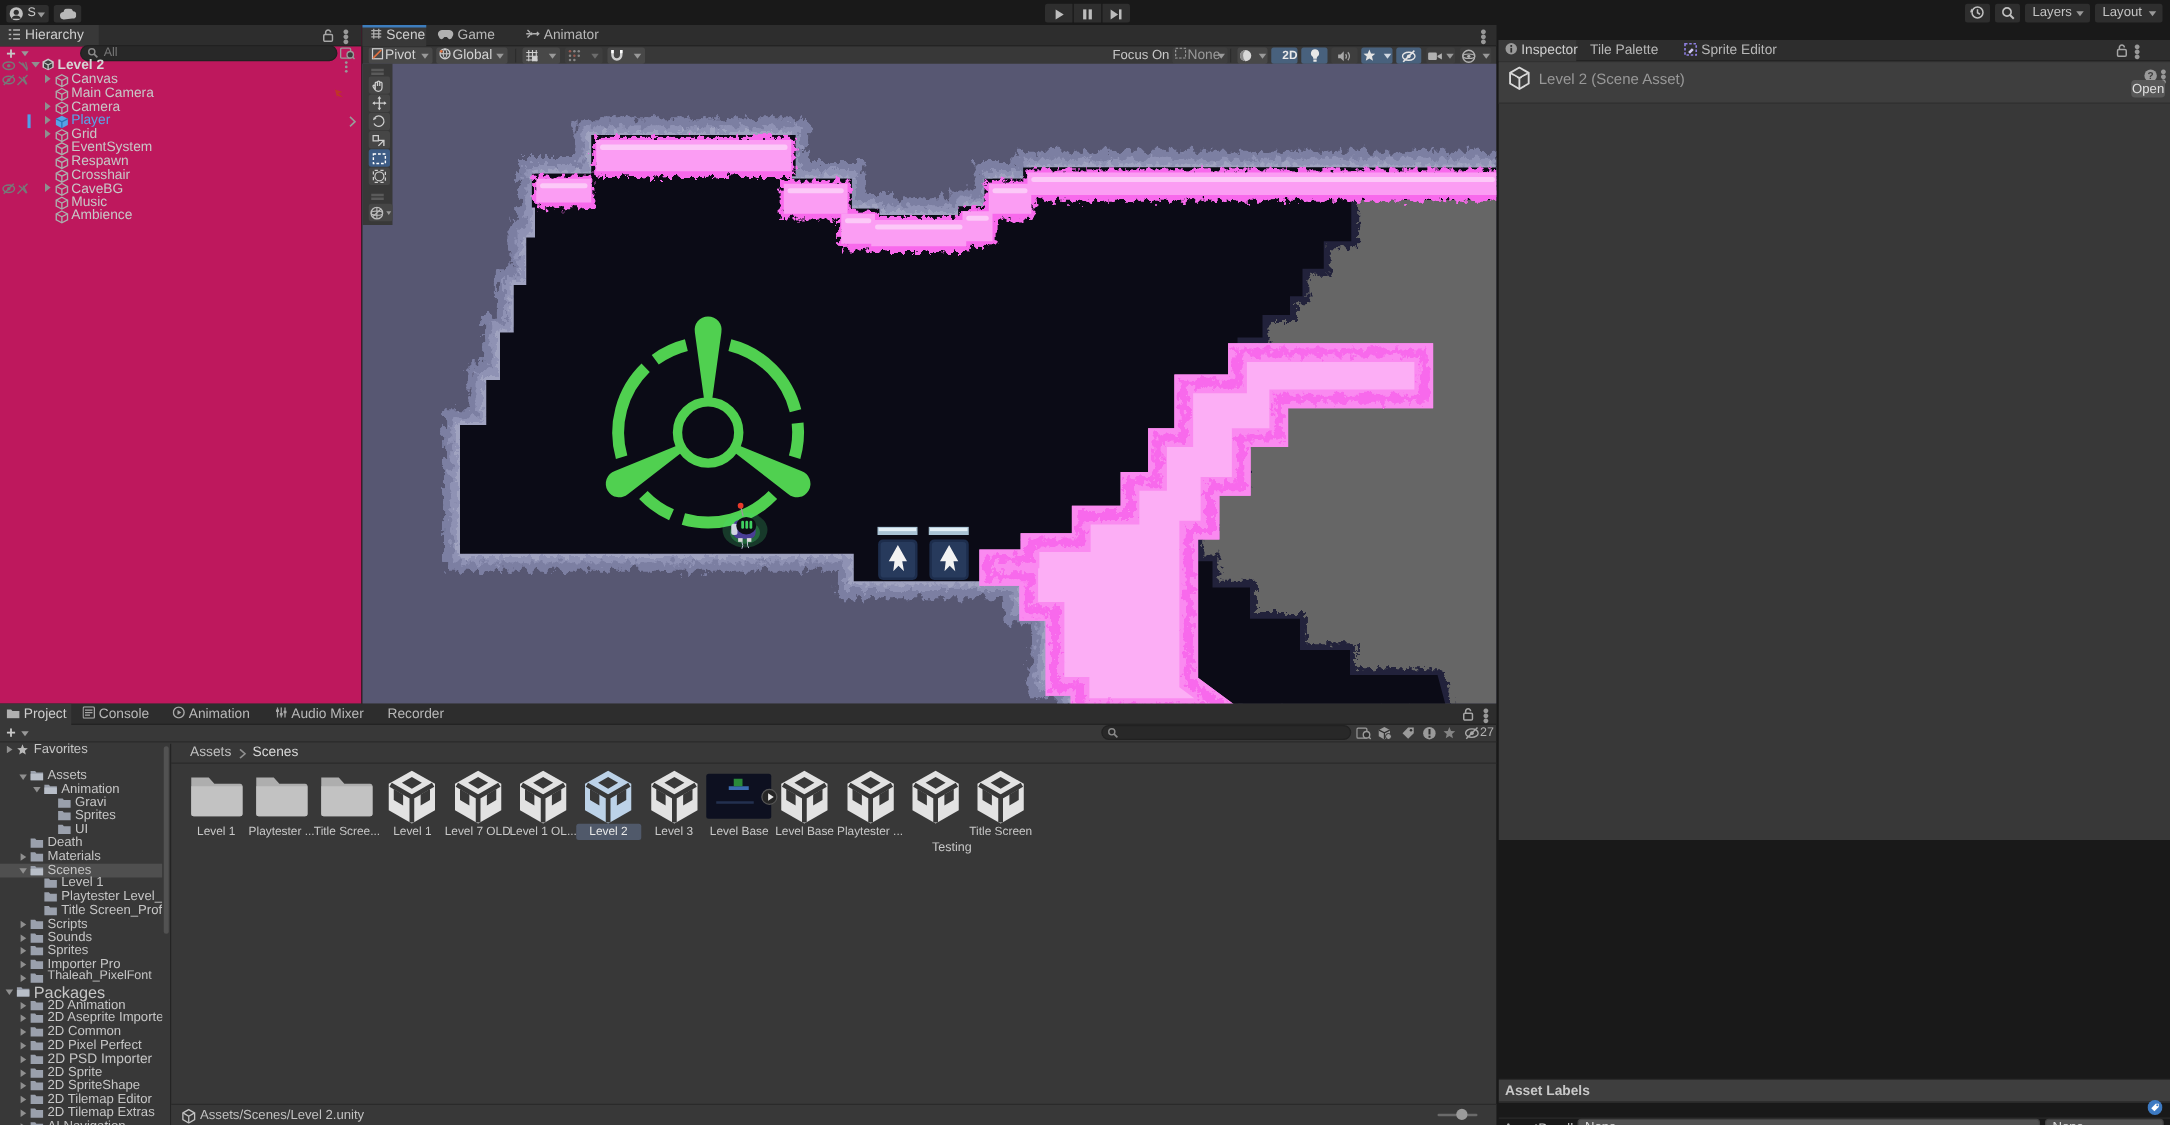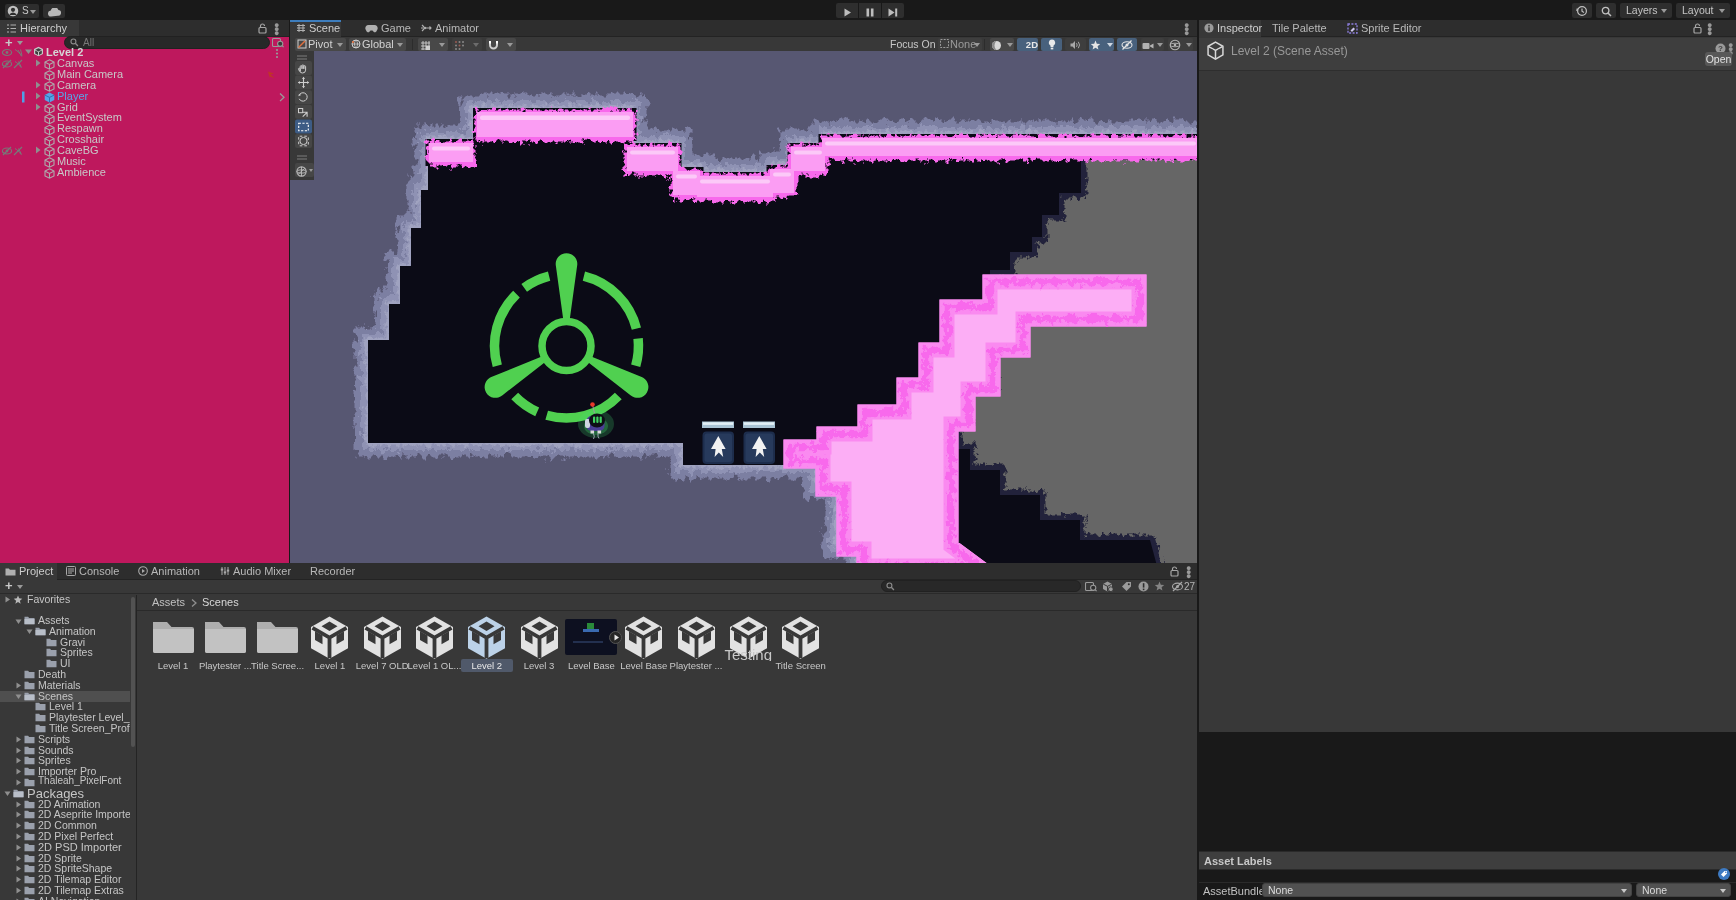--- a/index.html
+++ b/index.html
@@ -171,21 +171,21 @@
     </svg>
   </div>
 </div>
 
 <div class="abs" id="scene" style="left:290px;top:20px;width:907px;height:543px;background:#383838">
   <div class="tabbar">
     <div class="blueline" style="width:51px"></div>
     <div class="tab active" style="left:0;width:51px;padding-left:6px"><svg class="ico" width="10" height="10" viewBox="0 0 10 10" style="margin:-2px 3px 0 0">
             <path d="M1 2.5h8M1 5h8M1 7.5h8M3 1v8M7 1v8" stroke="#b0b0b0" stroke-width="1"></path>
           </svg>Scene</div>
-    <div class="tab" style="left:71px;width:62px;padding-left:4px"><svg class="ico" width="13" height="9" viewBox="0 0 13 9" style="margin:-2px 3px 0 0">
+    <div class="tab" style="left:56px;width:62px;padding-left:4px"><svg class="ico" width="13" height="9" viewBox="0 0 13 9" style="margin:-2px 3px 0 0">
             <path d="M3.5 1h6a3.2 3.2 0 0 1 3 4.2L11.6 7a1.8 1.8 0 0 1-3 .8L7.5 6.5h-2L4.4 7.8a1.8 1.8 0 0 1-3-.8L0.5 5.2A3.2 3.2 0 0 1 3.5 1z" fill="#b0b0b0"></path>
           </svg>Game</div>
     <div class="tab" style="left:126px;width:70px;padding-left:4px"><svg class="ico" width="12" height="10" viewBox="0 0 12 10" style="margin:-2px 3px 0 0">
             <path d="M1 5h3M6 5h5M9.5 3.5L11 5 9.5 6.5" stroke="#b0b0b0" stroke-width="1.1" fill="none"></path>
             <circle cx="5" cy="5" r="1.2" fill="#b0b0b0"></circle>
             <path d="M2 2l2 2M2 8l2-2" stroke="#b0b0b0" stroke-width="1.1"></path>
           </svg>Animator</div>
     <div class="abs kebab" style="left:894px;top:3px">●<br>●<br>●</div>
   </div>
   <div class="abs" id="scenetoolbar" style="left:0;top:17px;width:907px;height:14px;font-size:10.5px;color:#d0d0d0">
@@ -776,31 +776,40 @@
           <path d="M23 1.5 41.5 12 V33.2 L23 43.8 4.5 33.2 V12 Z" fill="#e2e2e2"></path>
           <path d="M6 12.8 23 22.6 40 12.8 M23 22.6 V43" fill="none" stroke="#383838" stroke-width="3.8"></path>
           <path d="M23 6.5 31 11.2 23 15.9 15 11.2 Z M8.5 16.2 16 20.5 16 29.3 8.5 25 Z M37.5 16.2 37.5 25 30 29.3 30 20.5 Z" fill="#383838"></path>
         </svg>
     <div class="abs" style="left:530.0px;top:63.5px;width:58px;height:13px;color:#c8c8c8;font-size:9.5px;text-align:center;line-height:13px;white-space:nowrap;overflow:hidden">Playtester ...</div>
     <svg class="abs" width="47" height="45" viewBox="0 0 46 45" style="left:587.8px;top:20px">
           <path d="M23 1.5 41.5 12 V33.2 L23 43.8 4.5 33.2 V12 Z" fill="#e2e2e2"></path>
           <path d="M6 12.8 23 22.6 40 12.8 M23 22.6 V43" fill="none" stroke="#383838" stroke-width="3.8"></path>
           <path d="M23 6.5 31 11.2 23 15.9 15 11.2 Z M8.5 16.2 16 20.5 16 29.3 8.5 25 Z M37.5 16.2 37.5 25 30 29.3 30 20.5 Z" fill="#383838"></path>
         </svg>
-    <div class="abs" style="left:582.3px;top:53px;width:58px;height:13px;color:#c8c8c8;font-size:15px;text-align:center;line-height:13px;white-space:nowrap;overflow:hidden">Testing</div>
+    <div class="abs" style="left:582.3px;top:77px;width:58px;height:13px;color:#c8c8c8;font-size:10px;text-align:right;line-height:13px;white-space:nowrap;overflow:hidden">Testing</div>
     <svg class="abs" width="47" height="45" viewBox="0 0 46 45" style="left:640.1px;top:20px">
           <path d="M23 1.5 41.5 12 V33.2 L23 43.8 4.5 33.2 V12 Z" fill="#e2e2e2"></path>
           <path d="M6 12.8 23 22.6 40 12.8 M23 22.6 V43" fill="none" stroke="#383838" stroke-width="3.8"></path>
           <path d="M23 6.5 31 11.2 23 15.9 15 11.2 Z M8.5 16.2 16 20.5 16 29.3 8.5 25 Z M37.5 16.2 37.5 25 30 29.3 30 20.5 Z" fill="#383838"></path>
         </svg>
     <div class="abs" style="left:634.6px;top:63.5px;width:58px;height:13px;color:#c8c8c8;font-size:9.5px;text-align:center;line-height:13px;white-space:nowrap;overflow:hidden">Title Screen</div>
   </div>
+  <div class="abs" id="projstatus" style="left:137px;top:320px;width:1060px;height:17px;background:#383838;border-top:1px solid #2a2a2a">
+    <svg class="abs" width="12" height="12" viewBox="0 0 46 45" style="left:8px;top:3px">
+          <path d="M23 2 41 12.3 V33 L23 43.5 5 33 V12.3 Z" fill="none" stroke="#c2c2c2" stroke-width="4"></path>
+          <path d="M6.5 13 23 22.5 39.5 13 M23 22.5 V42" fill="none" stroke="#c2c2c2" stroke-width="4"></path>
+        </svg>
+    <div class="abs" style="left:23px;top:2px;font-size:10.5px;color:#c2c2c2">Assets/Scenes/Level 2.unity</div>
+    <div class="abs" style="left:1013px;top:7px;width:32px;height:2px;background:#6a6a6a;border-radius:1px"></div>
+    <div class="abs" style="left:1028px;top:3px;width:9px;height:9px;background:#9a9a9a;border-radius:50%"></div>
+  </div>
 </div>
 
-<div class="abs" id="inspector" style="left:1199px;top:20px;width:537px;height:712px;background:#383838">
+<div class="abs" id="inspector" style="left:1199px;top:32px;width:537px;height:640px;background:#383838">
   <div class="tabbar">
     <div class="tab active" style="left:0;width:62px;padding-left:5px"><svg class="ico" width="10" height="10" viewBox="0 0 10 10" style="margin:-2px 3px 0 0">
             <circle cx="5" cy="5" r="4.6" fill="#9a9a9a"></circle>
             <rect x="4.3" y="2" width="1.4" height="1.5" fill="#2d2d2d"></rect>
             <rect x="4.3" y="4.3" width="1.4" height="3.7" fill="#2d2d2d"></rect>
           </svg>Inspector</div>
     <div class="tab" style="left:68px;width:70px;padding-left:5px">Tile Palette</div>
     <div class="tab" style="left:143px;width:84px;padding-left:5px"><svg class="ico" width="11" height="11" viewBox="0 0 11 11" style="margin:-2px 3px 0 0">
             <rect x="1" y="1" width="9" height="9" fill="none" stroke="#8e7fe0" stroke-width="1.3" stroke-dasharray="2 1.4"></rect>
             <path d="M3.5 7.5l3-3 1.5 1.5-3 3z" fill="#cfc8f0"></path>

